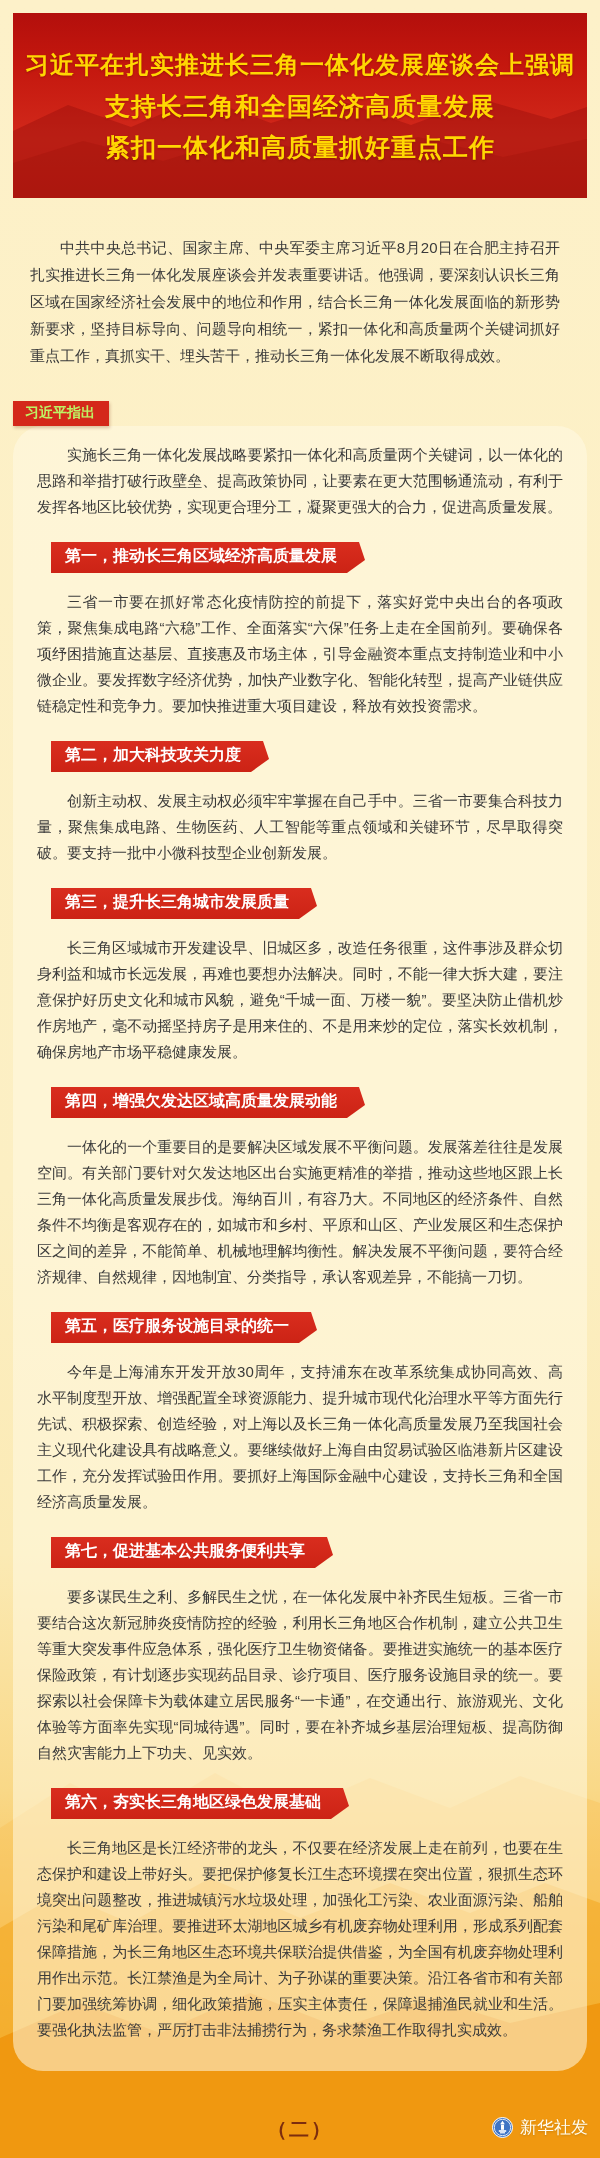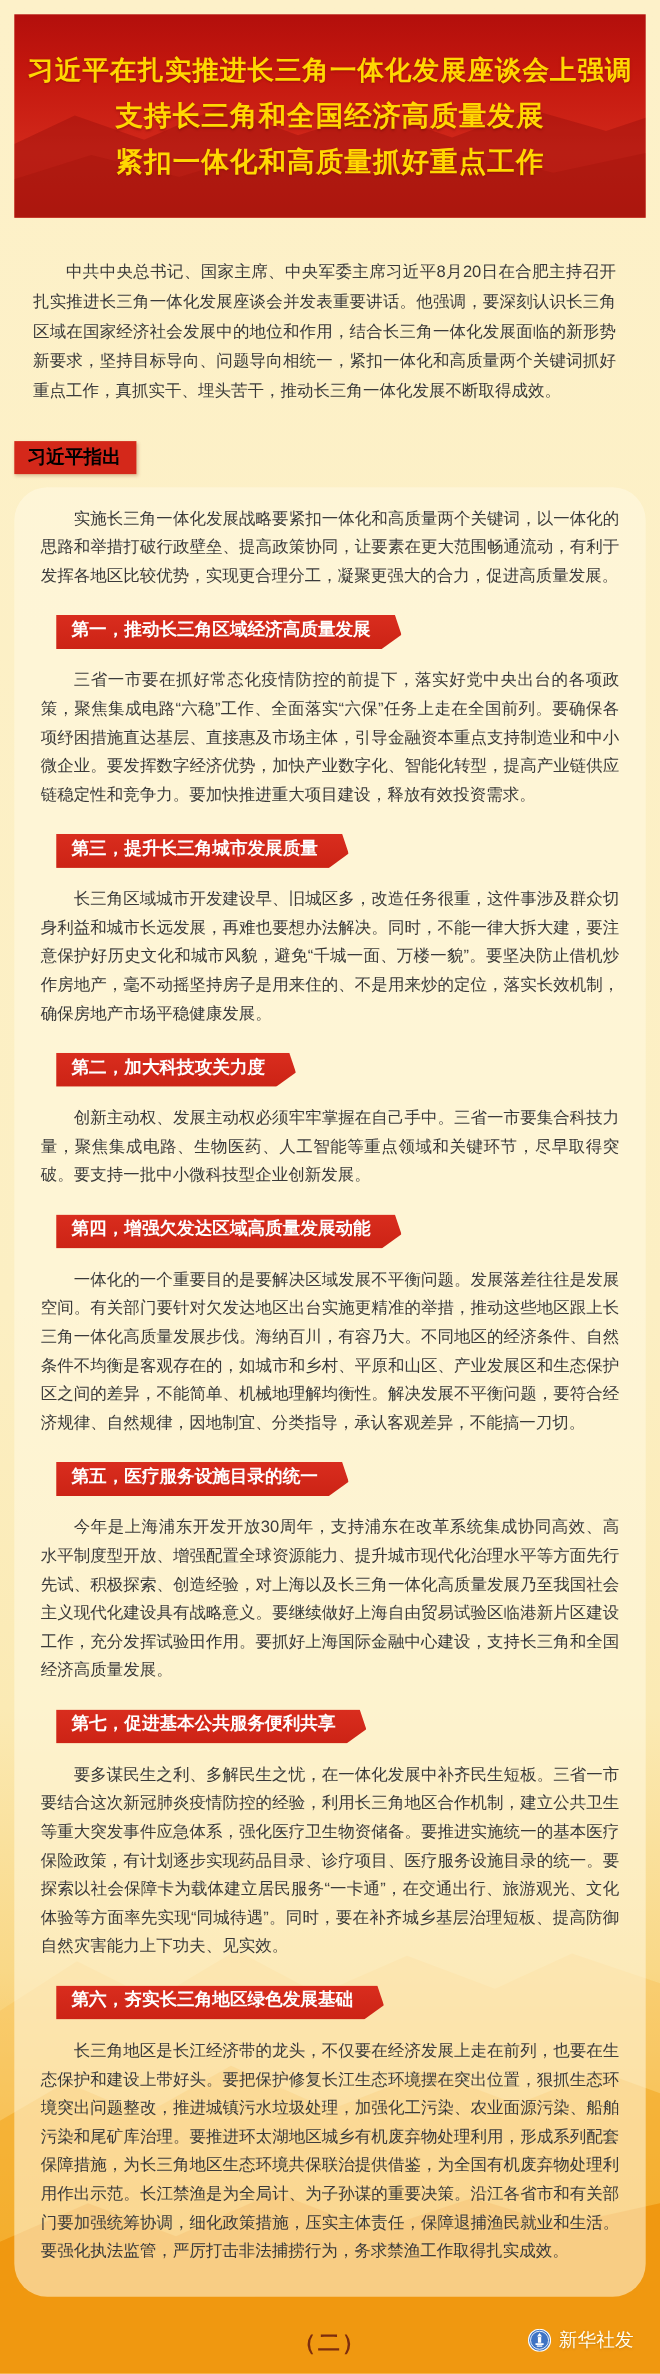--- a/index.html
+++ b/index.html
@@ -48,23 +48,23 @@
   .intro{
     position:relative;z-index:1;
     margin:36px 40px 0 30px;
     font-size:15px;line-height:27px;color:#3a3a3a;
     text-align:justify;text-indent:2em;
   }
   
   .speaker-label{
     position:relative;z-index:2;
     display:inline-block;
-    margin:32px 0 12px 13px;
+    margin:32px 0 0 13px;
     background:#d4281a;
-    color:#000000;font-weight:bold;font-size:17px;
+    color:#bef264;font-weight:bold;font-size:14px;
     padding:3px 14px 4px 12px;
     box-shadow:1px 2px 3px rgba(120,40,0,.25);
   }
   
   .inner-box{
     position:relative;z-index:1;
     margin:0 13px;
     background:rgba(255,250,228,0.55);
     padding:16px 24px 28px 24px;
     border-radius:30px;
@@ -87,21 +87,21 @@
   
   .footer{
     position:absolute;left:0;top:2112px;width:600px;height:40px;
     z-index:2;
   }
   .page-number{
     position:absolute;left:50%;top:4px;transform:translateX(-50%);
     color:#7c2d0e;font-size:20px;font-weight:bold;letter-spacing:2px;
   }
   .credit{
-    position:absolute;right:24px;top:4px;
+    position:absolute;right:12px;top:4px;
     display:flex;align-items:center;gap:7px;
   }
   .credit-text{
     color:#fffdf0;font-size:17px;
     text-shadow:0 1px 2px rgba(160,100,0,.45);
   }
   .logo-circle{display:block;}
 </style>
 </head>
 <body>
@@ -133,27 +133,27 @@
   <div class="inner-box">
 
     <p>实施长三角一体化发展战略要紧扣一体化和高质量两个关键词，以一体化的思路和举措打破行政壁垒、提高政策协同，让要素在更大范围畅通流动，有利于发挥各地区比较优势，实现更合理分工，凝聚更强大的合力，促进高质量发展。</p>
 
     <div>
       <span class="section-banner">第一，推动长三角区域经济高质量发展</span>
       <p>三省一市要在抓好常态化疫情防控的前提下，落实好党中央出台的各项政策，聚焦集成电路“六稳”工作、全面落实“六保”任务上走在全国前列。要确保各项纾困措施直达基层、直接惠及市场主体，引导金融资本重点支持制造业和中小微企业。要发挥数字经济优势，加快产业数字化、智能化转型，提高产业链供应链稳定性和竞争力。要加快推进重大项目建设，释放有效投资需求。</p>
     </div>
 
     <div>
-      <span class="section-banner">第三，提升长三角城市发展质量</span>
-      <p>长三角区域城市开发建设早、旧城区多，改造任务很重，这件事涉及群众切身利益和城市长远发展，再难也要想办法解决。同时，不能一律大拆大建，要注意保护好历史文化和城市风貌，避免“千城一面、万楼一貌”。要坚决防止借机炒作房地产，毫不动摇坚持房子是用来住的、不是用来炒的定位，落实长效机制，确保房地产市场平稳健康发展。</p>
+      <span class="section-banner">第二，加大科技攻关力度</span>
+      <p>创新主动权、发展主动权必须牢牢掌握在自己手中。三省一市要集合科技力量，聚焦集成电路、生物医药、人工智能等重点领域和关键环节，尽早取得突破。要支持一批中小微科技型企业创新发展。</p>
     </div>
 
     <div>
-      <span class="section-banner">第二，加大科技攻关力度</span>
-      <p>创新主动权、发展主动权必须牢牢掌握在自己手中。三省一市要集合科技力量，聚焦集成电路、生物医药、人工智能等重点领域和关键环节，尽早取得突破。要支持一批中小微科技型企业创新发展。</p>
+      <span class="section-banner">第三，提升长三角城市发展质量</span>
+      <p>长三角区域城市开发建设早、旧城区多，改造任务很重，这件事涉及群众切身利益和城市长远发展，再难也要想办法解决。同时，不能一律大拆大建，要注意保护好历史文化和城市风貌，避免“千城一面、万楼一貌”。要坚决防止借机炒作房地产，毫不动摇坚持房子是用来住的、不是用来炒的定位，落实长效机制，确保房地产市场平稳健康发展。</p>
     </div>
 
     <div>
       <span class="section-banner">第四，增强欠发达区域高质量发展动能</span>
       <p>一体化的一个重要目的是要解决区域发展不平衡问题。发展落差往往是发展空间。有关部门要针对欠发达地区出台实施更精准的举措，推动这些地区跟上长三角一体化高质量发展步伐。海纳百川，有容乃大。不同地区的经济条件、自然条件不均衡是客观存在的，如城市和乡村、平原和山区、产业发展区和生态保护区之间的差异，不能简单、机械地理解均衡性。解决发展不平衡问题，要符合经济规律、自然规律，因地制宜、分类指导，承认客观差异，不能搞一刀切。</p>
     </div>
 
     <div>
       <span class="section-banner">第五，医疗服务设施目录的统一</span>
       <p>今年是上海浦东开发开放30周年，支持浦东在改革系统集成协同高效、高水平制度型开放、增强配置全球资源能力、提升城市现代化治理水平等方面先行先试、积极探索、创造经验，对上海以及长三角一体化高质量发展乃至我国社会主义现代化建设具有战略意义。要继续做好上海自由贸易试验区临港新片区建设工作，充分发挥试验田作用。要抓好上海国际金融中心建设，支持长三角和全国经济高质量发展。</p>

